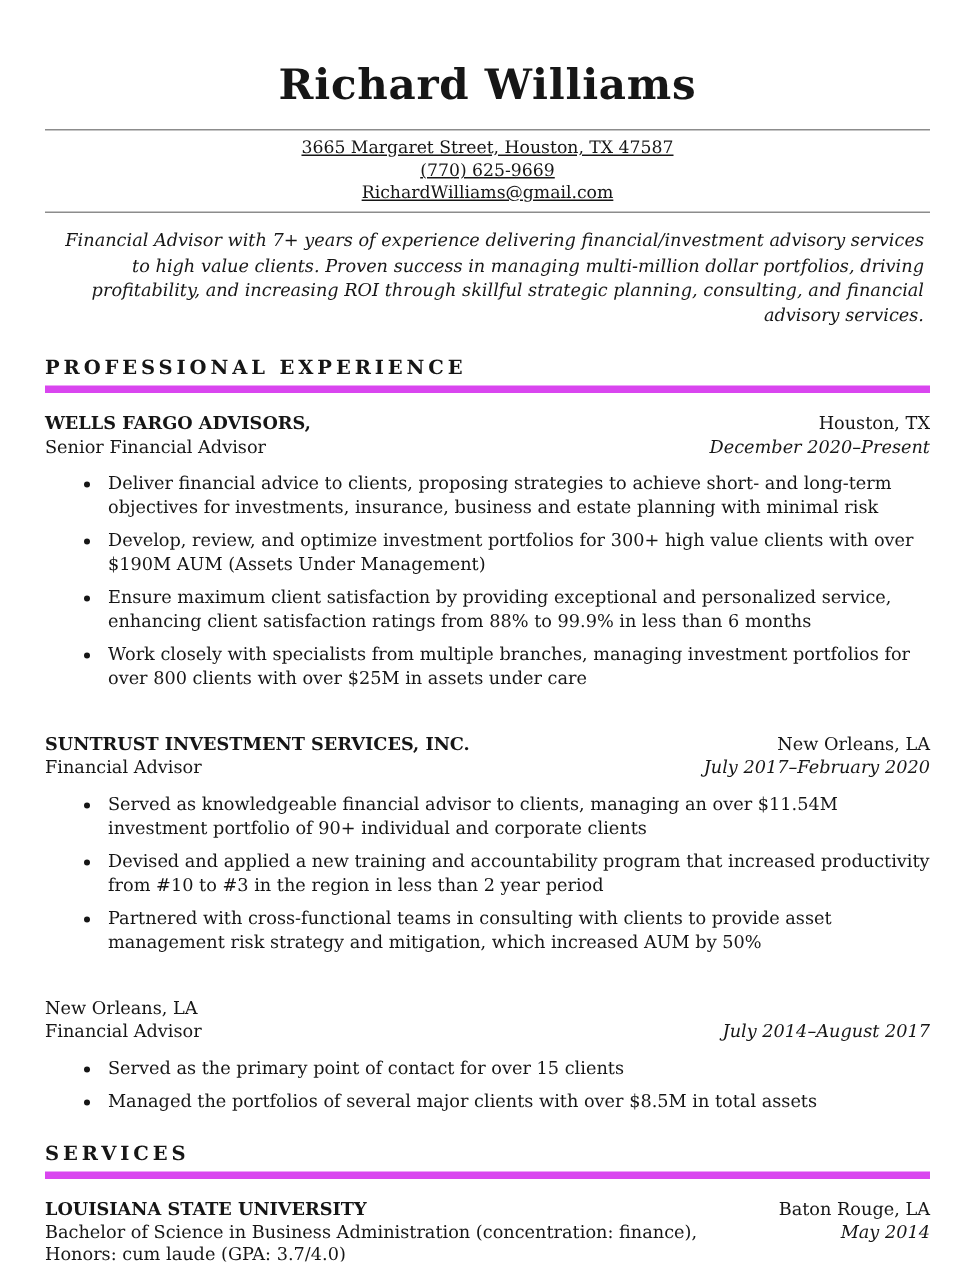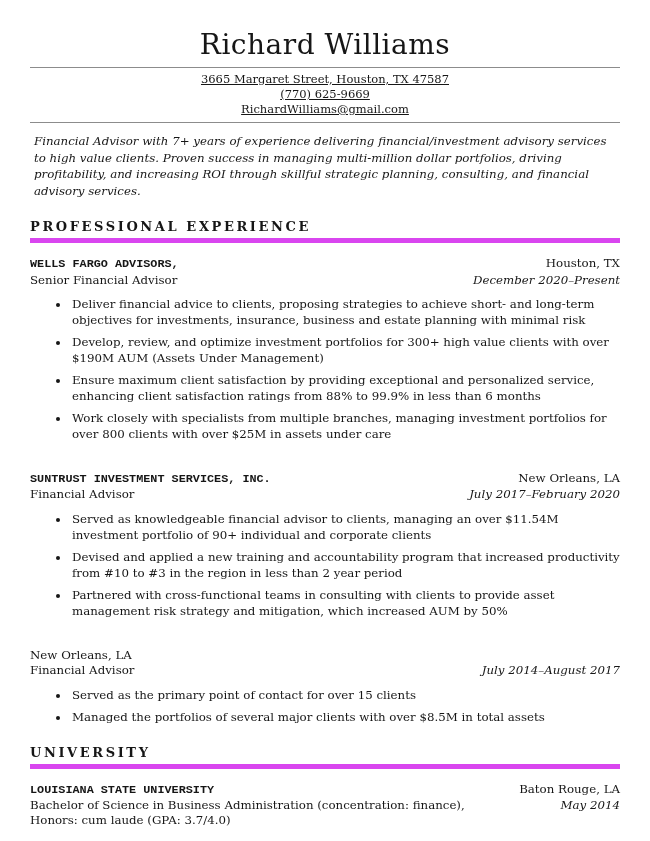--- a/index.html
+++ b/index.html
@@ -14,62 +14,62 @@
     font-family: "DejaVu Serif", "Liberation Serif", serif;
     color: #161616;
   }
   .page {
     box-sizing: border-box;
     width: 650px;
     height: 841px;
     padding: 28px 30px 20px 30px;
   }
   .name {
-    margin: 0;
+    margin: 12px;
     text-align: center;
     font-size: 28px;
-    font-weight: normal;
+    font-weight: bold;
     line-height: 1.2;
     letter-spacing: 0.5px;
   }
   .rule {
     border: 0;
     border-top: 1px solid #8c8c8c;
     margin: 5px 0 4px 0;
   }
   .contact {
     text-align: center;
     font-size: 11.5px;
     line-height: 1.32;
     text-decoration: underline;
   }
   .summary {
     margin: 10px 4px 0 4px;
-    text-align: left;
+    text-align: right;
     font-style: italic;
     font-size: 11.8px;
     line-height: 1.4;
   }
   .section-heading {
     margin: 20px 0 0 0;
     font-size: 13px;
     font-weight: bold;
     letter-spacing: 2.6px;
     padding-bottom: 4px;
     border-bottom: 5px solid #d946ef;
   }
   .job { margin-top: 13px; }
   .row {
     display: flex;
     justify-content: space-between;
     align-items: baseline;
     font-size: 11.8px;
     line-height: 1.3;
   }
-  .org { font-weight: bold; font-family: Liberation Mono, monospace; }
+  .org { font-weight: bold; }
   .loc { font-weight: normal; white-space: nowrap; }
   .title { font-weight: normal; }
   .dates { font-style: italic; white-space: nowrap; }
   ul.bullets {
     margin: 8px 0 0 0;
     padding: 0 0 0 40px;
     list-style: disc outside;
   }
   ul.bullets li {
     font-size: 11.8px;
@@ -147,21 +147,21 @@
     <div class="row">
       <span class="title">Financial Advisor</span>
       <span class="dates">July 2014–August 2017</span>
     </div>
     <ul class="bullets">
       <li>Served as the primary point of contact for over 15 clients</li>
       <li>Managed the portfolios of several major clients with over $8.5M in total assets</li>
     </ul>
   </div>
 
-  <h2 class="section-heading">UNIVERSITY</h2>
+  <h2 class="section-heading">SERVICES</h2>
 
   <div class="edu-block">
     <div class="row">
       <span class="org">LOUISIANA STATE UNIVERSITY</span>
       <span class="loc">Baton Rouge, LA</span>
     </div>
     <div class="row">
       <span class="title">Bachelor of Science in Business Administration (concentration: finance),</span>
       <span class="dates">May 2014</span>
     </div>

